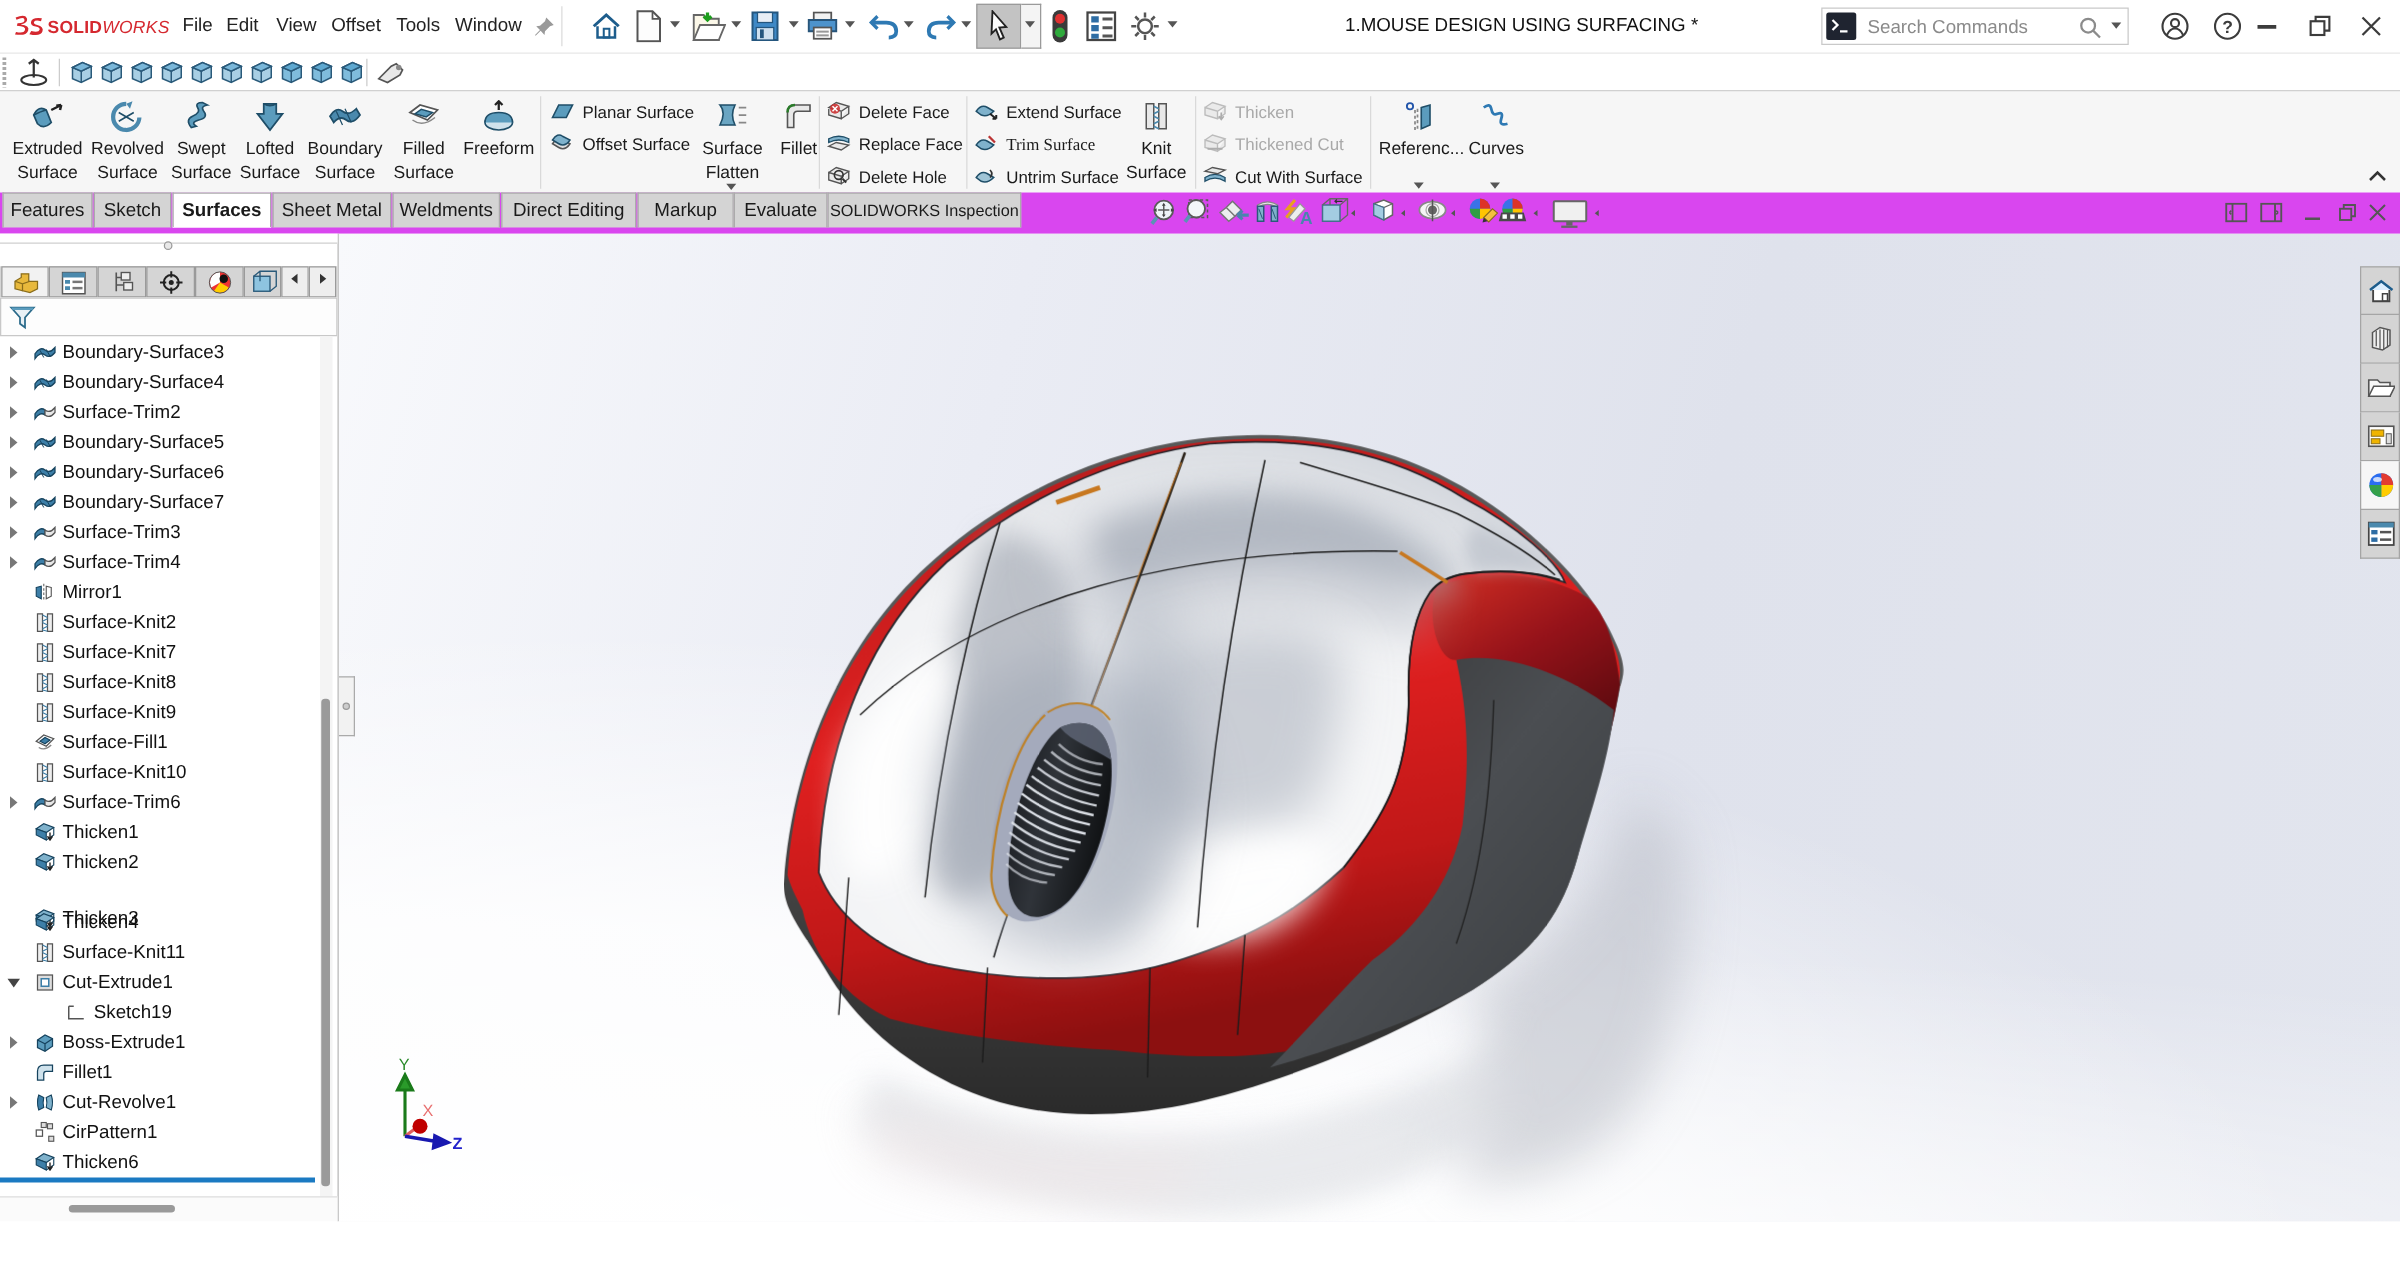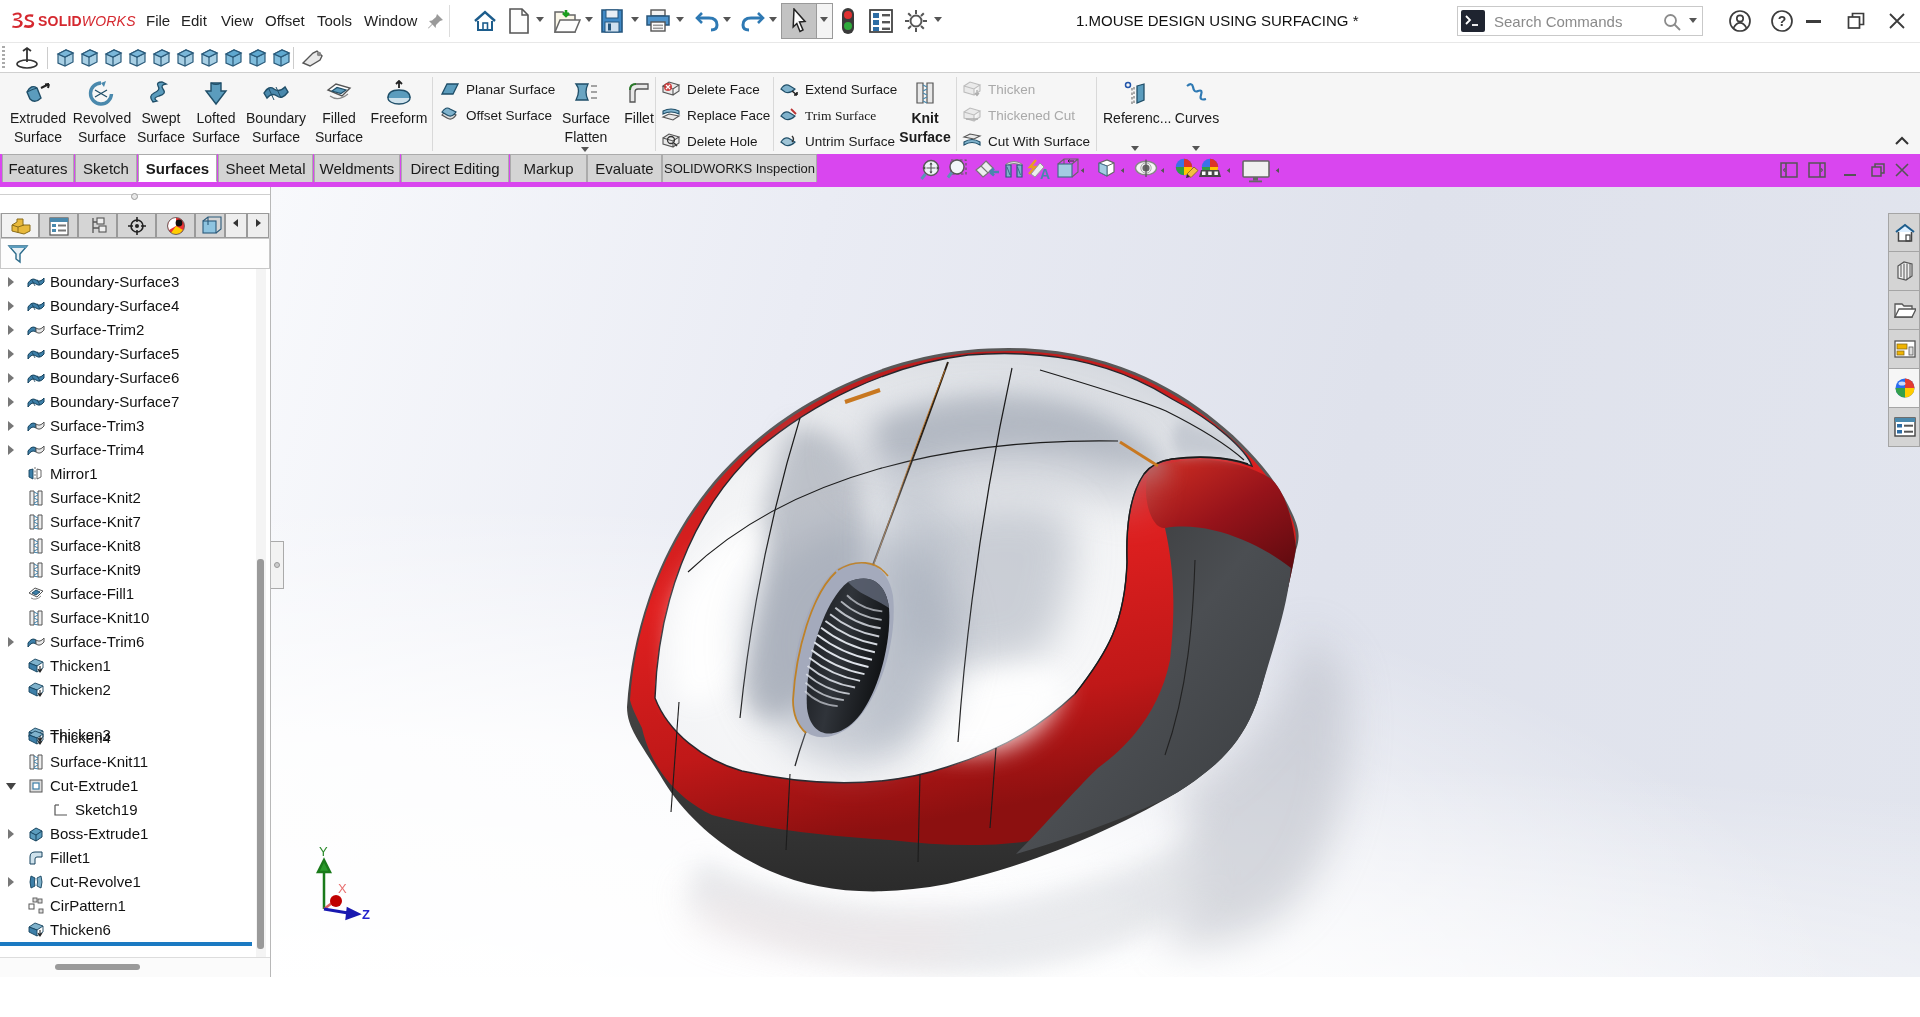--- a/index.html
+++ b/index.html
@@ -356,21 +356,21 @@
         </svg>Extend Surface</div>
     <div class="smallbtn" style="left:779px; top:32px;font-family:Liberation Serif, serif;"><svg width="20" height="16" viewBox="0 0 20 16">
           <path d="M2 9 Q6 3 11 6 L16 9 Q11 14 6 12 Z" fill="#7fb2cc" stroke="#1f4e68" stroke-width="1.2"></path>
           <path d="M12 2 L17 7" stroke="#b33" stroke-width="1.8"></path>
         </svg>Trim Surface</div>
     <div class="smallbtn" style="left:779px; top:58px;"><svg width="20" height="16" viewBox="0 0 20 16">
           <path d="M2 9 Q6 3 11 6 L16 9 Q11 14 6 12 Z" fill="#9fc4d6" stroke="#1f4e68" stroke-width="1.2"></path>
           <path d="M13 3 Q16 6 13 9" stroke="#333" stroke-width="1.4" fill="none"></path>
         </svg>Untrim Surface</div>
 
-    <div class="bigbtn" style="left:896px; width:58px;font-weight:bold;">
+    <div class="bigbtn" style="left:896px; width:58px;">
       <svg width="26" height="26" viewBox="0 0 26 26">
           <path d="M5 3 L11 3 L11 23 L5 23 Z M15 3 L21 3 L21 23 L15 23 Z" fill="#e8e8e8" stroke="#555" stroke-width="1.2"></path>
           <path d="M11 5 L15 7 M15 9 L11 11 M11 13 L15 15 M15 17 L11 19 M11 21 L15 23" stroke="#4a89ad" stroke-width="1.3"></path>
         </svg>
       Knit<br>Surface
     </div>
     <div class="sep" style="left:956px;"></div>
 
     <div class="smallbtn gray" style="left:962px; top:6px;"><svg width="20" height="17" viewBox="0 0 20 17" opacity="0.45">
           <path d="M2 6 L8 2 L18 5 L12 9 L2 6 L2 12 L12 15 L12 9 M18 5 L18 11 L12 15" fill="#ddd" stroke="#777" stroke-width="1.1"></path>

